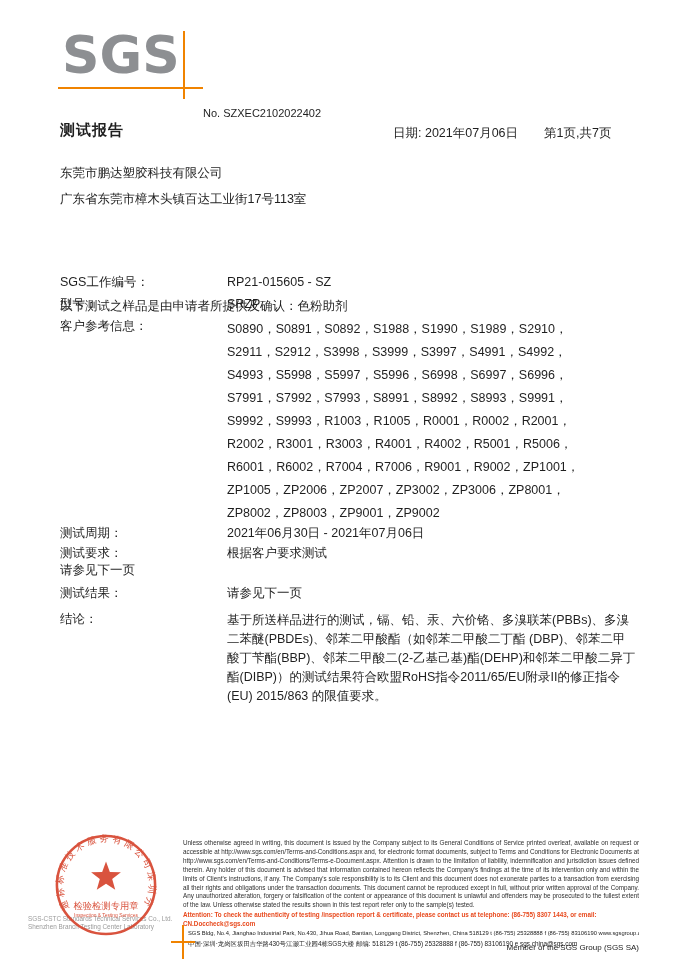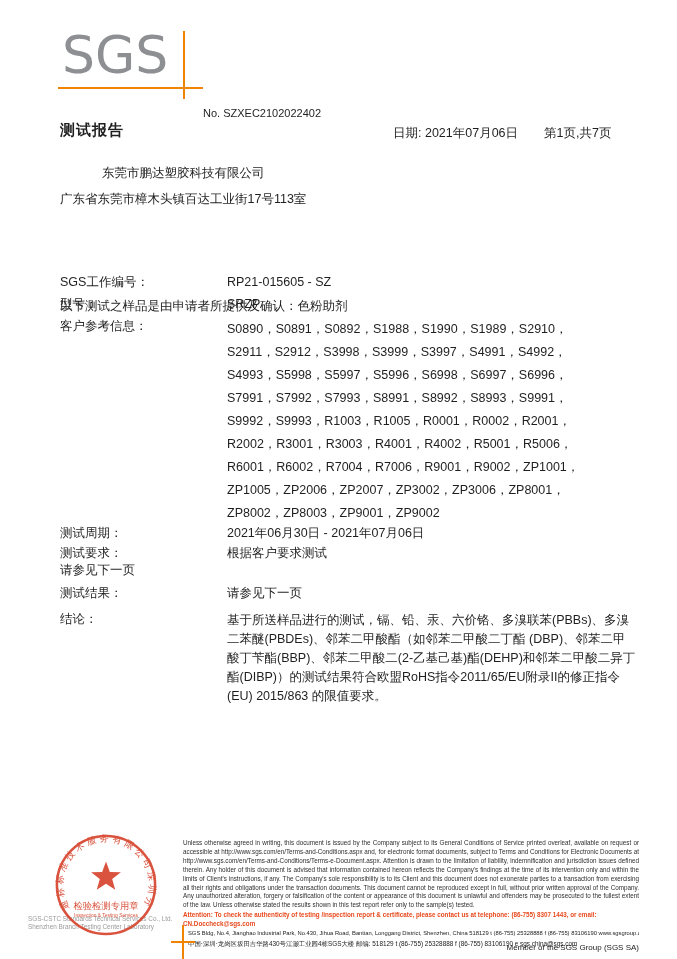--- a/index.html
+++ b/index.html
@@ -3,32 +3,32 @@
 <meta charset="utf-8">
 <style>
   html,body{margin:0;padding:0;background:#ffffff;}
   .page{
     position:relative;width:677px;height:959px;background:#fff;overflow:hidden;
     font-family:"Liberation Sans","DejaVu Sans",sans-serif;color:#1f1f1f;
   }
   
   .logo-text{
     position:absolute;left:62px;top:26px;
-    font-family:"DejaVu Sans",sans-serif;font-weight:normal;
+    font-family:"DejaVu Sans",sans-serif;font-weight:bold;
     font-size:52px;line-height:58px;color:#8d8f92;letter-spacing:0;
   }
   .logo-hline{position:absolute;left:58px;top:87px;width:145px;height:2px;background:#f08300;}
   .logo-vline{position:absolute;left:183px;top:31px;width:2px;height:68px;background:#f08300;}
   
   .title{position:absolute;left:60px;top:121px;font-size:15px;font-weight:bold;letter-spacing:1px;}
   .repno{position:absolute;left:203px;top:107px;font-size:11px;}
   .hdate{position:absolute;left:393px;top:125px;font-size:12.5px;}
   .pageinfo{position:absolute;left:544px;top:125px;font-size:12.5px;}
   
-  .applicant{position:absolute;left:60px;top:160px;font-size:12.5px;line-height:26px;text-align:center;}
+  .applicant{position:absolute;left:60px;top:160px;font-size:12.5px;line-height:26px;}
   
   .intro{position:absolute;left:60px;top:250px;font-size:12.5px;margin-top:48px;}
   .fields{position:absolute;left:60px;top:274px;width:580px;font-size:12.5px;}
   .frow{display:flex;margin-bottom:5px;line-height:17px;}
   .flabel{flex:0 0 167px;width:167px;}
   .fvalue{flex:1;}
   .frow.mb0{margin-bottom:0;}
   .frow.mb3{margin-bottom:3px;}
   .frow.mb6{margin-bottom:6px;}
   .frow.mb9{margin-bottom:9px;}

